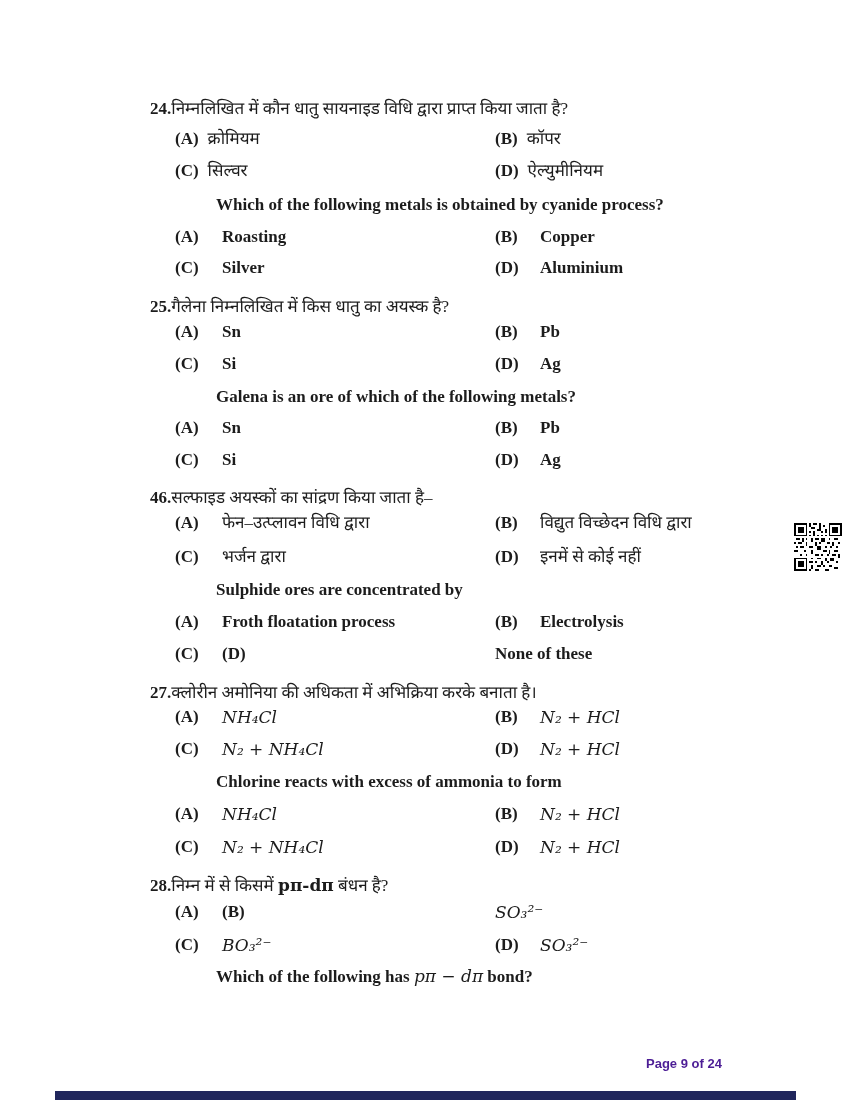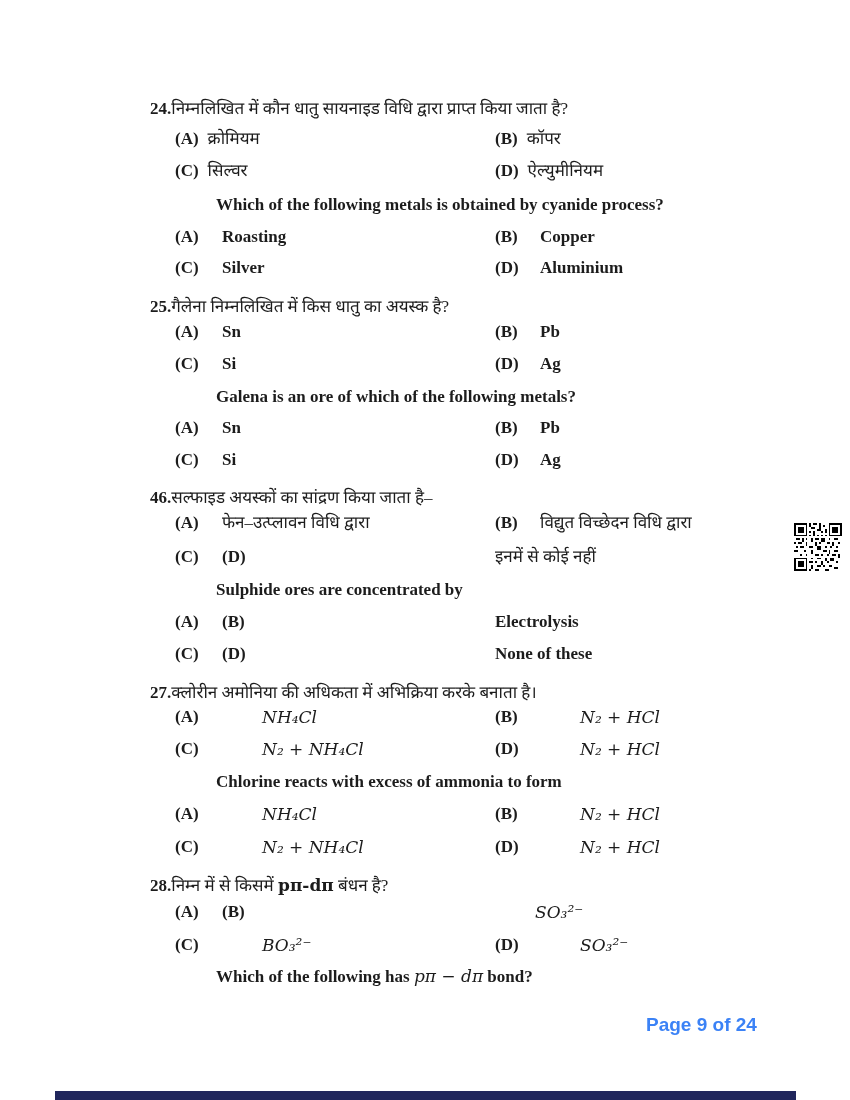--- a/index.html
+++ b/index.html
@@ -18,35 +18,34 @@
     grid-template-columns:47px 273px 45px auto;
     white-space:nowrap;line-height:24px;font-size:17px;
   }
   .opt-row.tight{grid-template-columns:320px auto;}
   .opt-letter{font-weight:bold;}
   .bold-opt{font-weight:bold;}
   .tight .opt-letter{margin-right:9px;}
   .formula{
     font-style:italic;font-weight:normal;
     font-family:"DejaVu Serif","DejaVu Sans",serif;
-    margin-left:40px;
   }
   .math-inline{
     font-style:italic;font-weight:normal;
     font-family:"DejaVu Serif","DejaVu Sans",serif;
     text-align:center;
   }
   .math-bold{
     font-style:normal;font-weight:bold;
     font-family:"DejaVu Serif","DejaVu Sans",serif;
   }
   .footer{
-    position:absolute;left:646px;top:1014px;
+    position:absolute;left:646px;top:1056px;
     font-family:"Liberation Sans","DejaVu Sans",sans-serif;
-    font-weight:bold;font-size:19px;color:#3b82f6;
+    font-weight:bold;font-size:13px;color:#4c1d95;
   }
   .qr{position:absolute;left:793px;top:523px;width:50px;height:48px;}
   .bottom-bar{
     position:absolute;left:55px;top:1091px;width:741px;height:9px;
     background:#20265c;
   }
 </style>
 </head>
 <body>
 
@@ -110,26 +109,28 @@
     <span class="qnum">46.</span><span class="hi">सल्फाइड अयस्कों का सांद्रण किया जाता है–</span>
   </div>
   <div class="opt-row" style="top:511px">
     <span class="opt-letter">(A)</span>
     <span class="hi">फेन–उत्प्लावन विधि द्वारा</span>
     <span class="opt-letter">(B)</span>
     <span class="hi">विद्युत विच्छेदन विधि द्वारा</span>
   </div>
   <div class="opt-row" style="top:545px">
     <span class="opt-letter">(C)</span>
+    <span class="hi">भर्जन द्वारा</span>
     <span class="opt-letter">(D)</span>
     <span class="hi">इनमें से कोई नहीं</span>
   </div>
   <div class="line en-stem" style="top:578px">Sulphide ores are concentrated by</div>
   <div class="opt-row" style="top:610px">
     <span class="opt-letter">(A)</span>
+    <span class="bold-opt">Froth floatation process</span>
     <span class="opt-letter">(B)</span>
     <span class="bold-opt">Electrolysis</span>
   </div>
   <div class="opt-row" style="top:642px">
     <span class="opt-letter">(C)</span>
     <span class="opt-letter">(D)</span>
     <span class="bold-opt">None of these</span>
   </div>
 
   <div class="line stem" style="top:674px">

